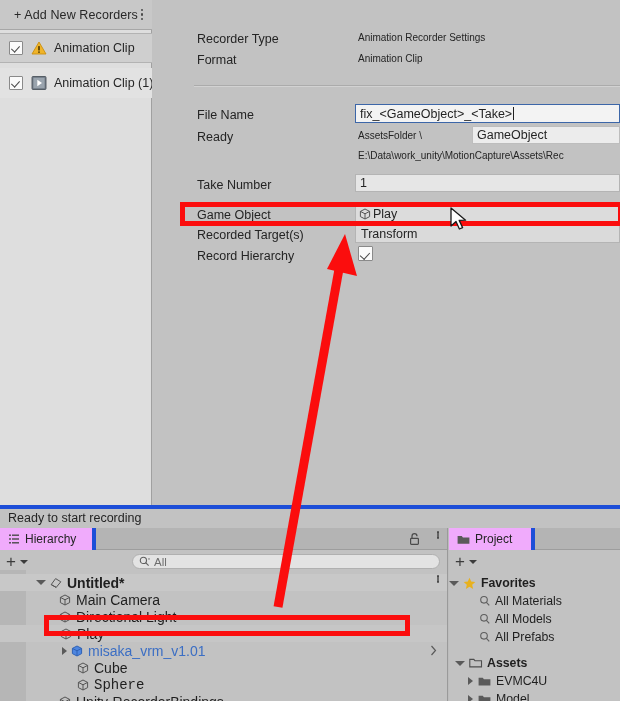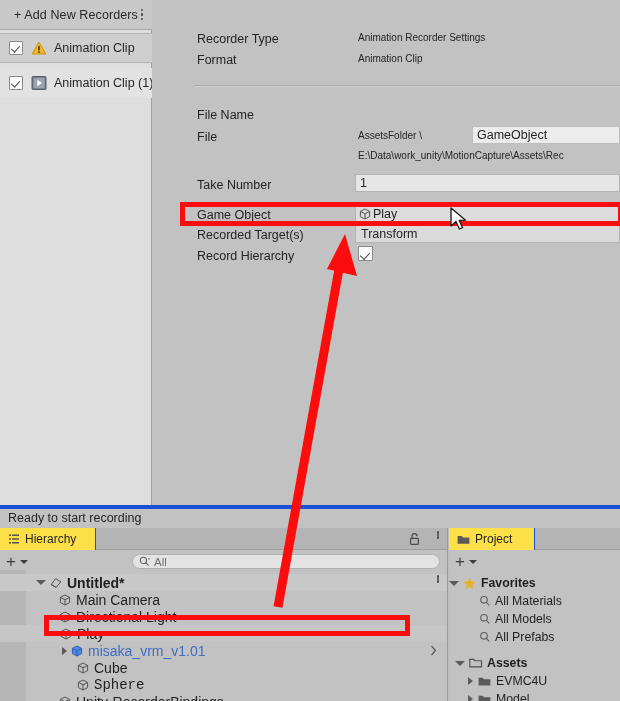--- a/index.html
+++ b/index.html
@@ -61,22 +61,22 @@
   #status-bar .txt{margin-left:8px;font-size:12.5px;color:#242424;}
 
   
   #dock{position:absolute;left:0;top:528px;width:620px;height:173px;background:#bdbdbd;}
   #hier-panel{position:absolute;left:0;top:0;width:448px;height:173px;background:#c2c2c2;
       border-right:1px solid #9a9a9a;box-sizing:border-box;}
   #proj-panel{position:absolute;left:449px;top:0;width:185px;height:173px;background:#c2c2c2;}
 
   .tabstrip{position:absolute;left:0;top:0;height:22px;background:#b4b4b4;box-sizing:border-box;
       border-bottom:1px solid #9d9d9d;}
-  .tab{position:absolute;left:0;top:0;height:22px;background:#fde047;display:flex;align-items:center;
-      padding:0 10px 0 7px;box-sizing:border-box;border-right:1px solid #1d4ed8;}
+  .tab{position:absolute;left:0;top:0;height:22px;background:#f0abfc;display:flex;align-items:center;
+      padding:0 10px 0 7px;box-sizing:border-box;border-right:4px solid #1d4ed8;}
   .tab .tlabel{font-size:12px;color:#252525;margin-left:5px;}
 
   .toolbar{position:absolute;height:24px;background:#c2c2c2;box-sizing:border-box;display:flex;align-items:center;}
   .plusbtn{display:flex;align-items:center;margin-left:6px;}
   .plusglyph{font-size:17px;line-height:14px;color:#3c3c3c;font-weight:400;}
   .caretdown{width:0;height:0;border-left:4px solid transparent;border-right:4px solid transparent;
       border-top:4.5px solid #3c3c3c;margin-left:4px;}
 
   .searchbox{position:absolute;height:15px;background:#e3e3e3;border:1px solid #b0b0b0;border-radius:7.5px;
       box-sizing:border-box;display:flex;align-items:center;padding-left:6px;}
@@ -151,22 +151,26 @@
     <span class="lbl" style="left:45px;top:32px;">Recorder Type</span>
     <span class="val" style="left:206px;top:32px;">Animation Recorder Settings</span>
 
     <span class="lbl" style="left:45px;top:53px;">Format</span>
     <span class="val" style="left:206px;top:53px;">Animation Clip</span>
 
     <div class="sep" style="left:42px;top:85px;width:426px;"></div>
     <div class="sep2" style="left:42px;top:86px;width:426px;"></div>
 
     <span class="lbl" style="left:45px;top:108px;">File Name</span>
-
-    <span class="lbl" style="left:45px;top:130px;">File</span>
+    <div class="field focused" style="left:203px;top:104px;width:265px;height:19px;">
+      <span>fix_&lt;GameObject&gt;_&lt;Take&gt;</span>
+        <span class="caret"></span>
+    </div>
+
+    <span class="lbl" style="left:45px;top:130px;">Ready</span>
     <span class="val" style="left:206px;top:130px;">AssetsFolder \</span>
     <div class="field" style="left:320px;top:126px;width:148px;height:18px;background:#ececec;border-color:#bdbdbd;">
       <span>GameObject</span>
     </div>
     <span class="val" style="left:206px;top:150px;">E:\Data\work_unity\MotionCapture\Assets\Rec</span>
 
     <span class="lbl" style="left:45px;top:178px;">Take Number</span>
     <div class="field" style="left:203px;top:174px;width:265px;height:18px;background:#e6e6e6;">
       <span>1</span>
     </div>

